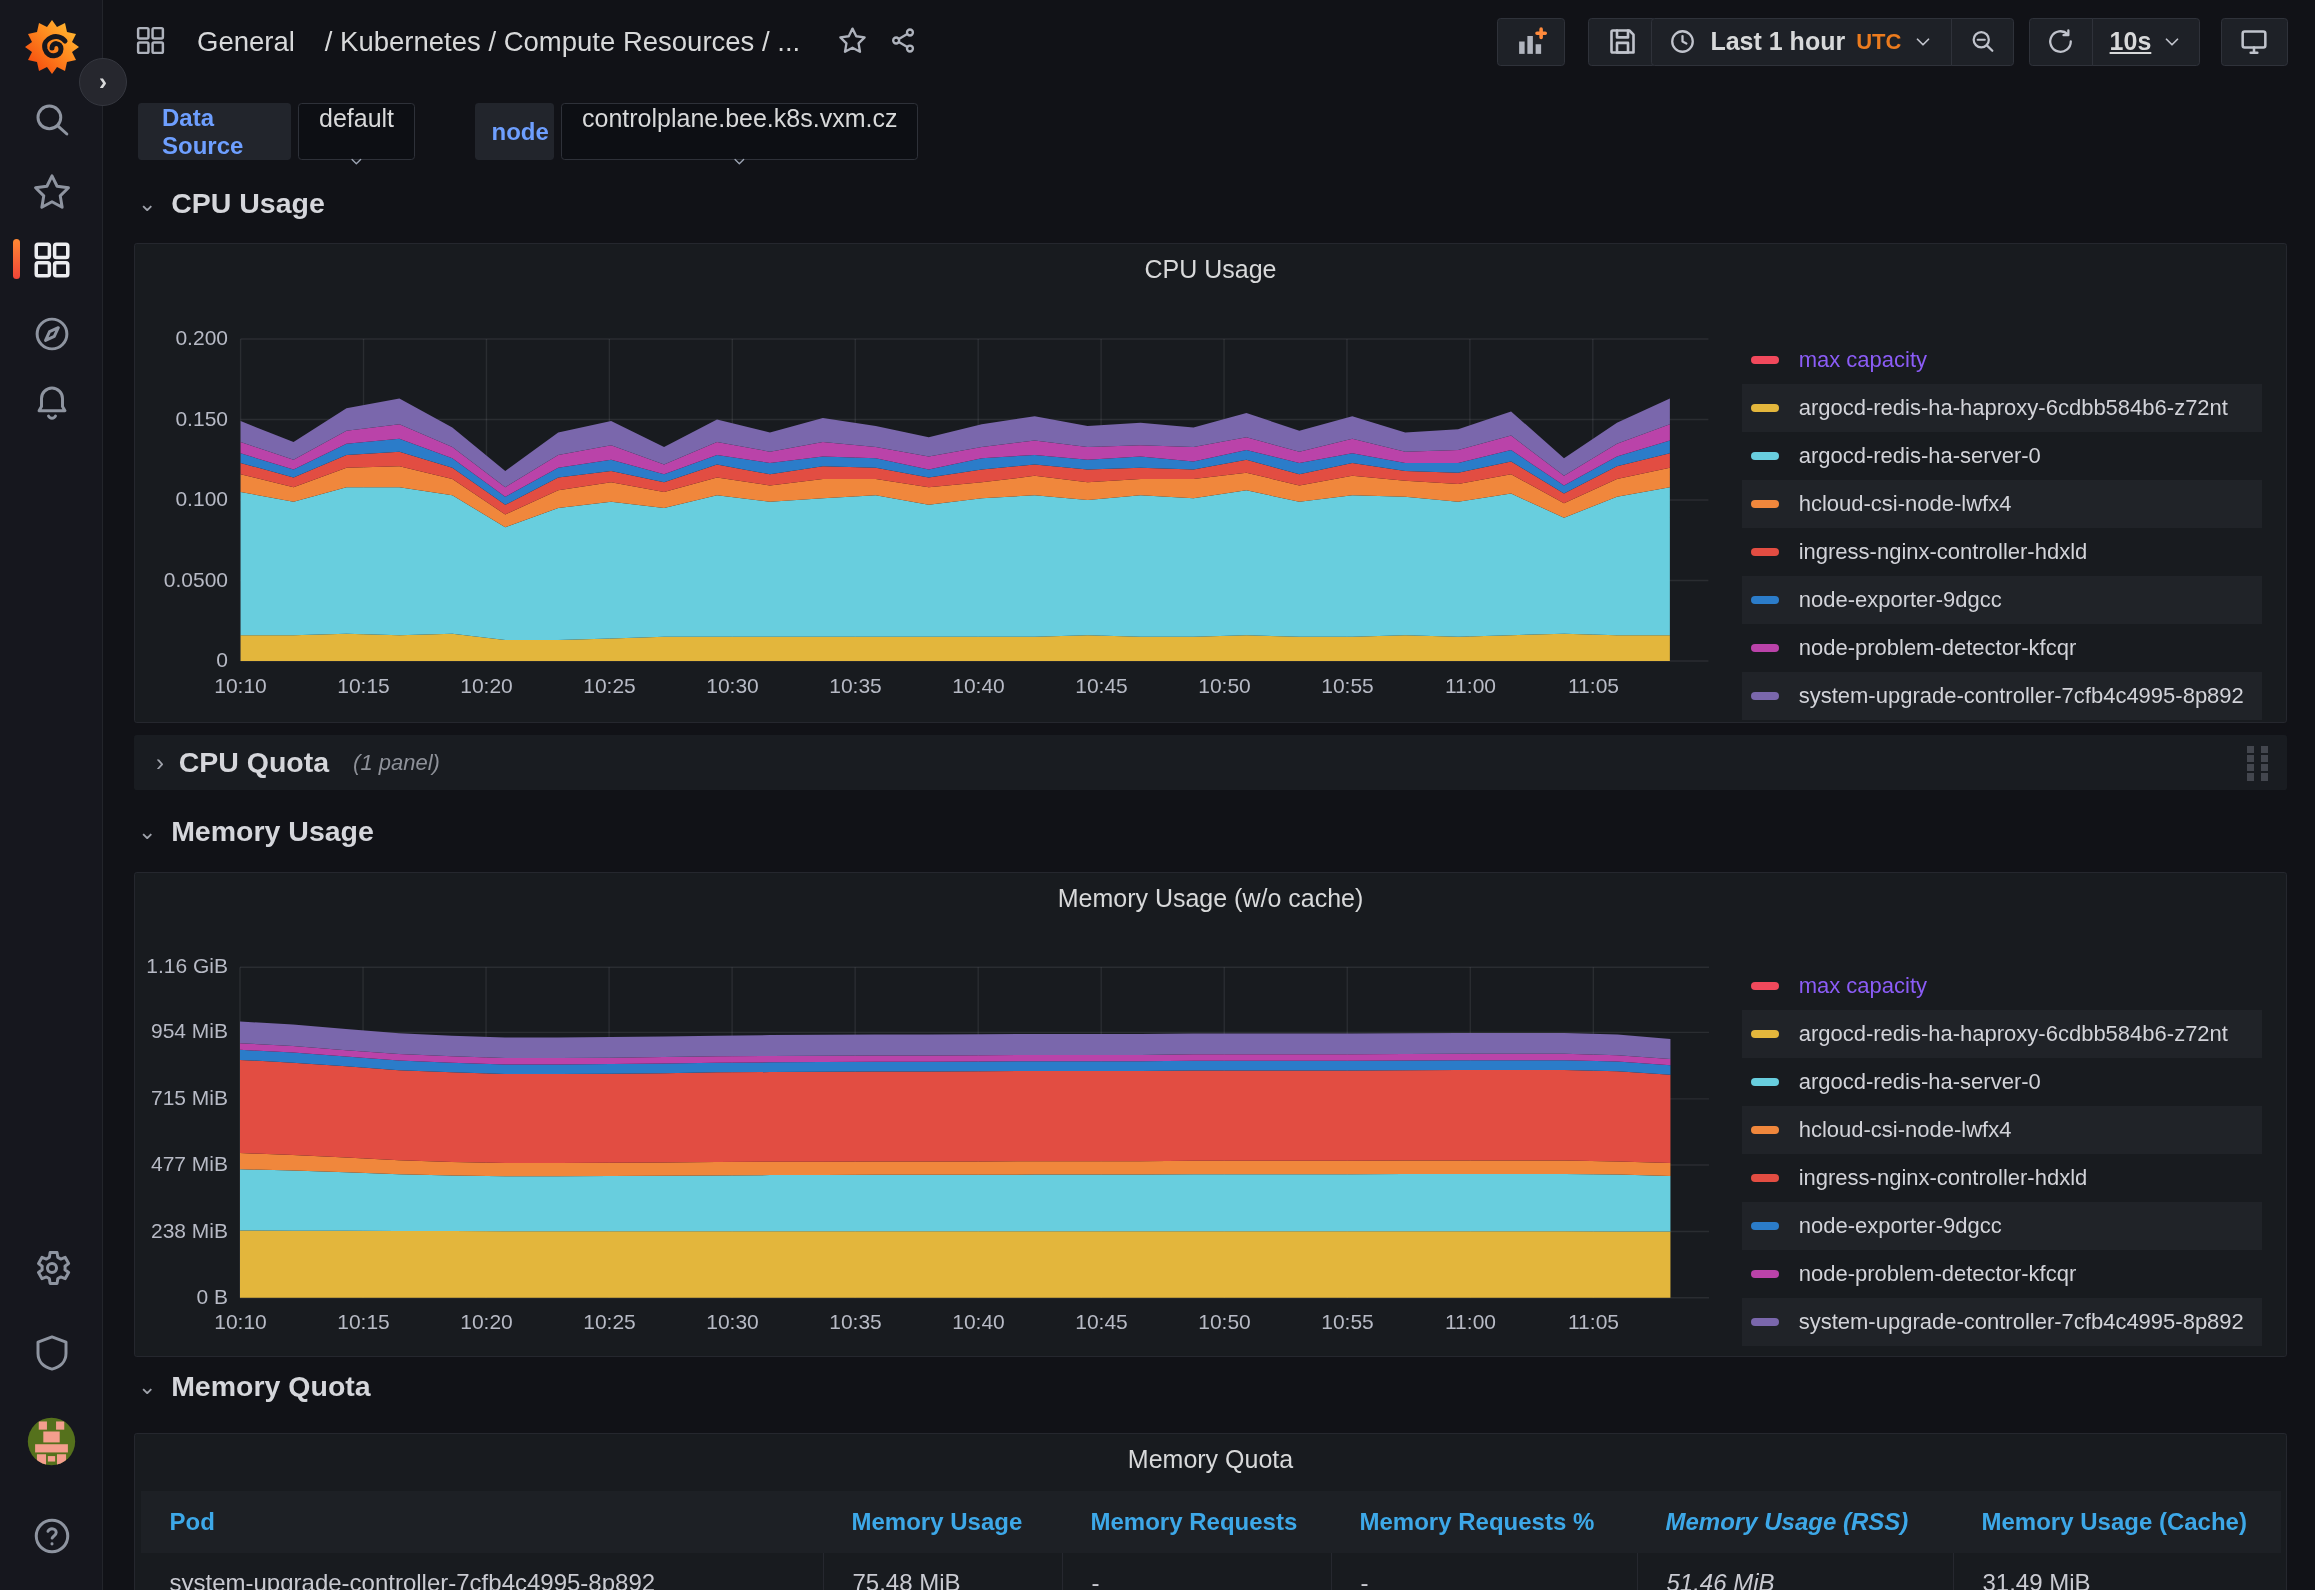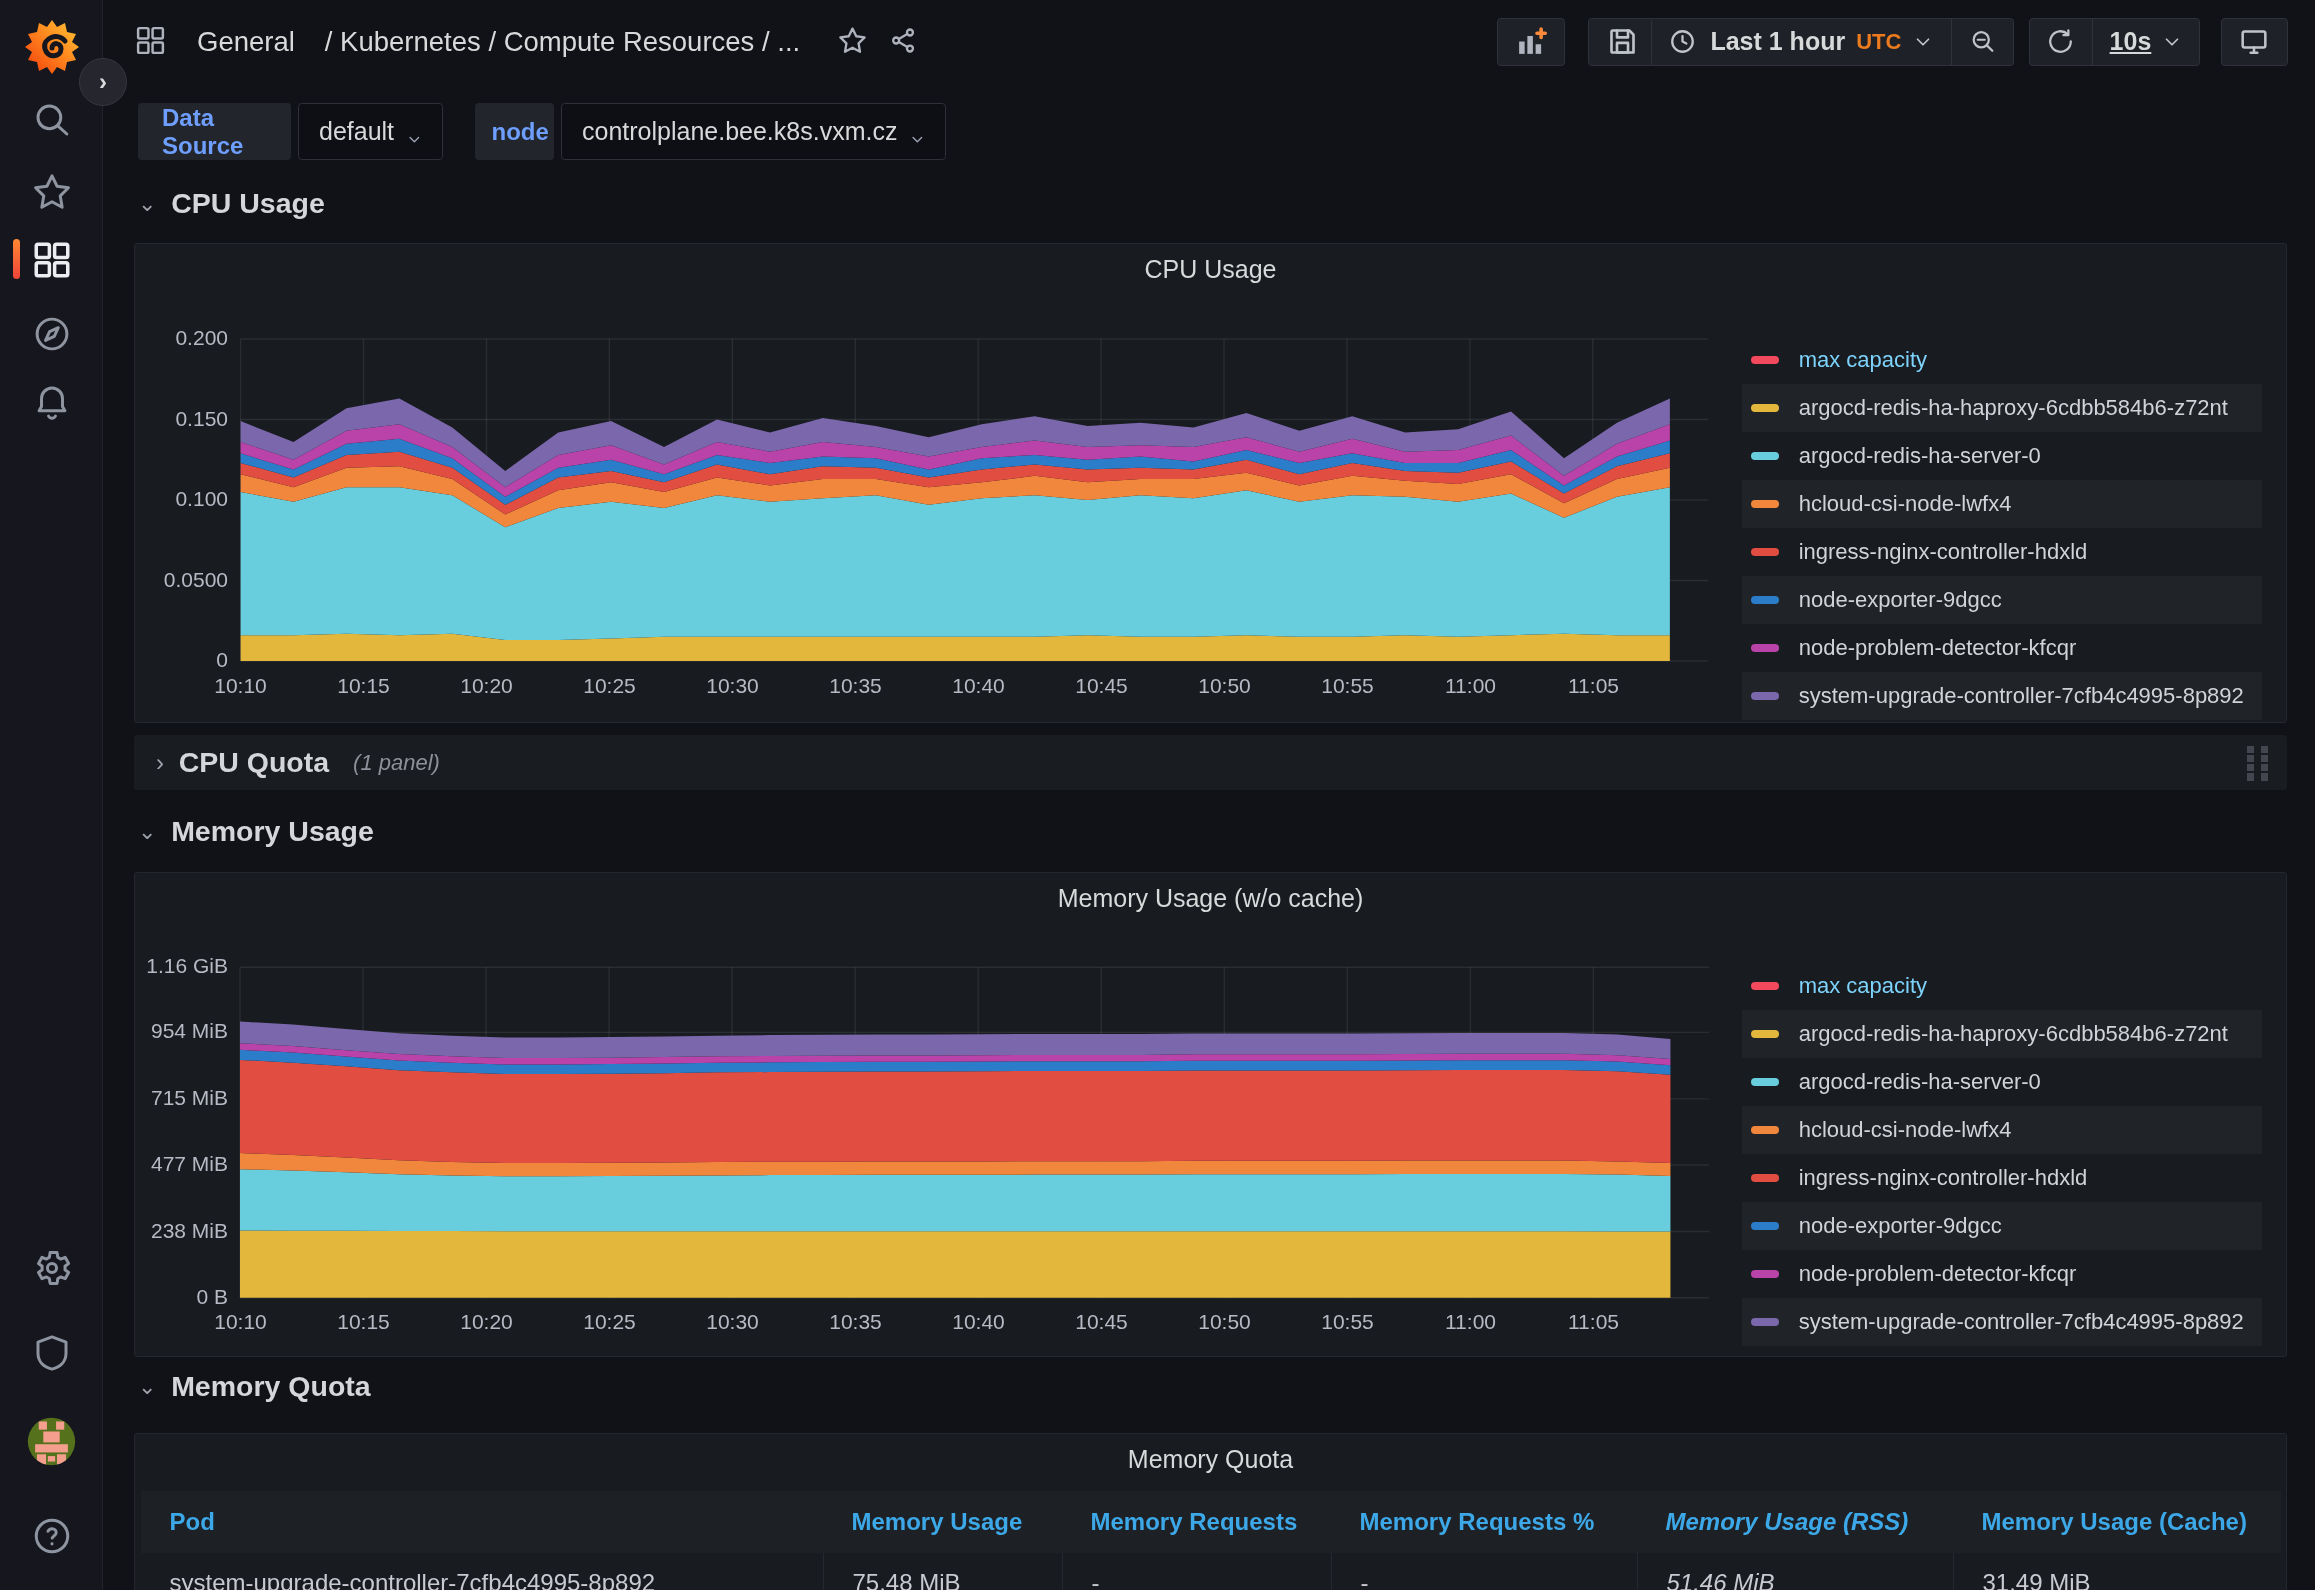--- a/index.html
+++ b/index.html
@@ -29,21 +29,21 @@
   .tb-group { display:flex; }
   .tb-group .tb-btn:first-child { border-radius:3.7px 0 0 3.7px; }
   .tb-group .tb-btn:last-child { border-radius:0 3.7px 3.7px 0; margin-left:-0.9px;text-decoration:underline; }
   .tb-time-label { font-size:25px; font-weight:600; color:#D8D9DA; margin:0 11px 0 13px; }
   .tb-utc { font-size:22px; font-weight:700; color:#EB7B1E; margin-right:11px; }
   .tb-10s { font-size:25px; font-weight:600; color:#D8D9DA; margin-right:9.2px; }
   
   .var-chip-label { position:absolute; top:103px; height:57px; background:#22252C; border-radius:3.7px;
     color:#6E9FFF; font-size:24px; font-weight:600; display:flex; align-items:center; padding:0 24px; }
   .var-chip-value { position:absolute; top:103px; height:57px; background:#0D0F14; border:0.9px solid #2E3139;
-    border-radius:3.7px; color:#D8D9DA; font-size:25px; display:flex; align-items:center; padding:0 20px; gap:13px; cursor:pointer; }
+    border-radius:3.7px; color:#D8D9DA; font-size:25px; display:flex; align-items:center; padding:0 20px; gap:13px; cursor:pointer;flex-direction:column; }
   .caret { width:14.7px; height:14.7px; flex:0 0 auto; }
   .caret svg { stroke:#9DA5B4; fill:none; stroke-width:2.2; stroke-linecap:round; stroke-linejoin:round; }
   
   .sec-head { position:absolute; display:flex; align-items:center; gap:14.7px; cursor:pointer; }
   .sec-head .chev { color:#A0A3AC; font-size:22px; }
   .sec-head .sec-title { font-size:28.5px; font-weight:700; color:#D5D6DB; }
   .sec-count { font-size:22px; font-style:italic; color:#8E9199; margin-left:24px; }
   #cpu-quota-row { position:absolute; left:134px; top:735px; width:2153px; height:55px;
     background:#191C21; border-radius:2.8px; display:flex; align-items:center; padding:0 22px; cursor:pointer; }
   .drag-dots { position:absolute; right:16.5px; top:11px; width:24px; height:35px;
@@ -54,21 +54,21 @@
   .panel-title { position:absolute; left:0; right:0; top:11px; text-align:center;
     font-size:25px; font-weight:500; color:#D8D9DA; cursor:pointer; }
   .plot { position:absolute; overflow:visible; }
   .ylab { position:absolute; width:129px; text-align:right; font-size:21px; color:#B7BAC5; }
   .xlab { position:absolute; width:129px; text-align:center; font-size:21px; color:#B7BAC5; }
   .legend { position:absolute; display:flex; flex-direction:column; }
   .legend-row { height:48px; display:flex; align-items:center; padding-left:9.2px; cursor:pointer; }
   .legend-row:nth-child(even) { background:rgba(204,204,220,0.05); }
   .legend-chip { width:27.5px; height:8.3px; border-radius:4.6px; margin-right:20px; flex:0 0 auto; }
   .legend-label { font-size:22px; color:#D2D3D9; white-space:nowrap; }
-  .legend-label.muted { color:#7dd3fc; }
+  .legend-label.muted { color:#8b5cf6; }
   
   .gtable { position:absolute; left:5.5px; top:57px; right:5.5px; }
   .trow { display:flex; }
   .trow.head { background:#1D2025; height:62px; }
   .trow.head .tcell { color:#3DA8E8; font-weight:600; }
   .trow.body { height:59px; }
   .tcell { display:flex; align-items:center; padding:0 29px; font-size:24px; color:#C9CAD1;
     overflow:hidden; white-space:nowrap; }
   .trow.body .tcell + .tcell { border-left:0.9px solid #26282F; }
   .c1{width:682px;} .c2{width:239px;} .c3{width:269px;} .c4{width:306px;} .c5{width:316px;font-style:italic;} .c6{width:326px;}

